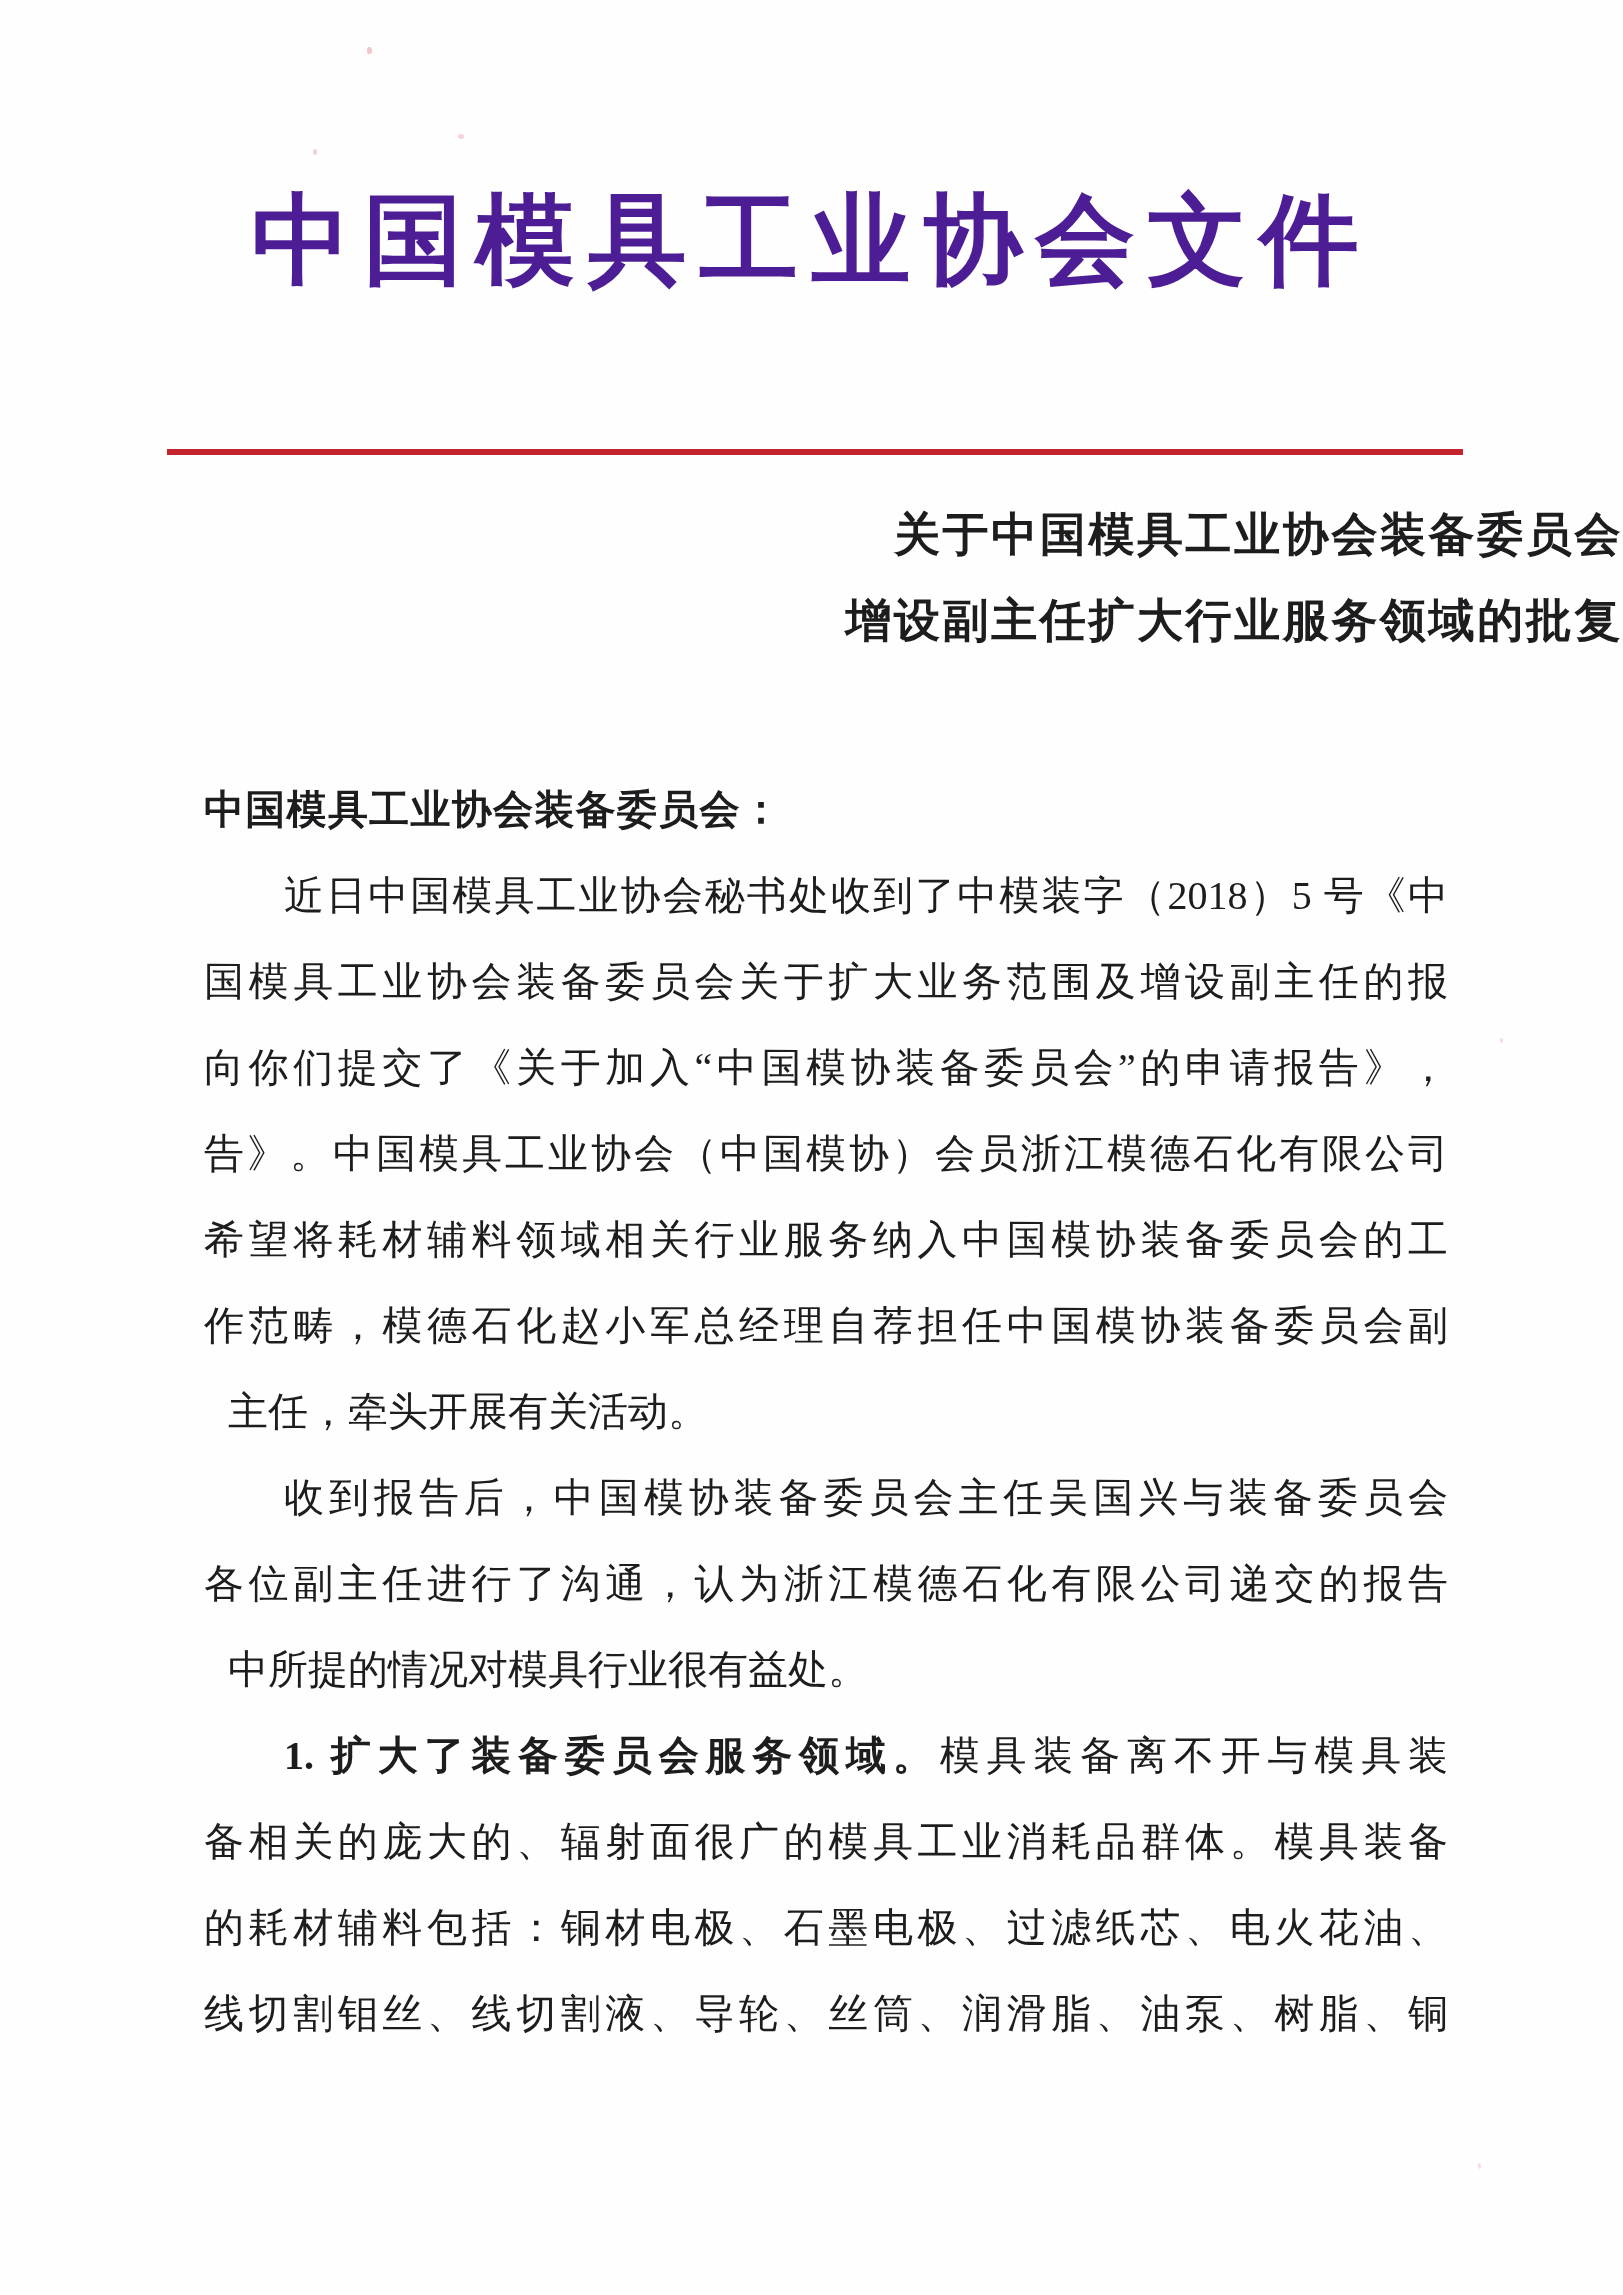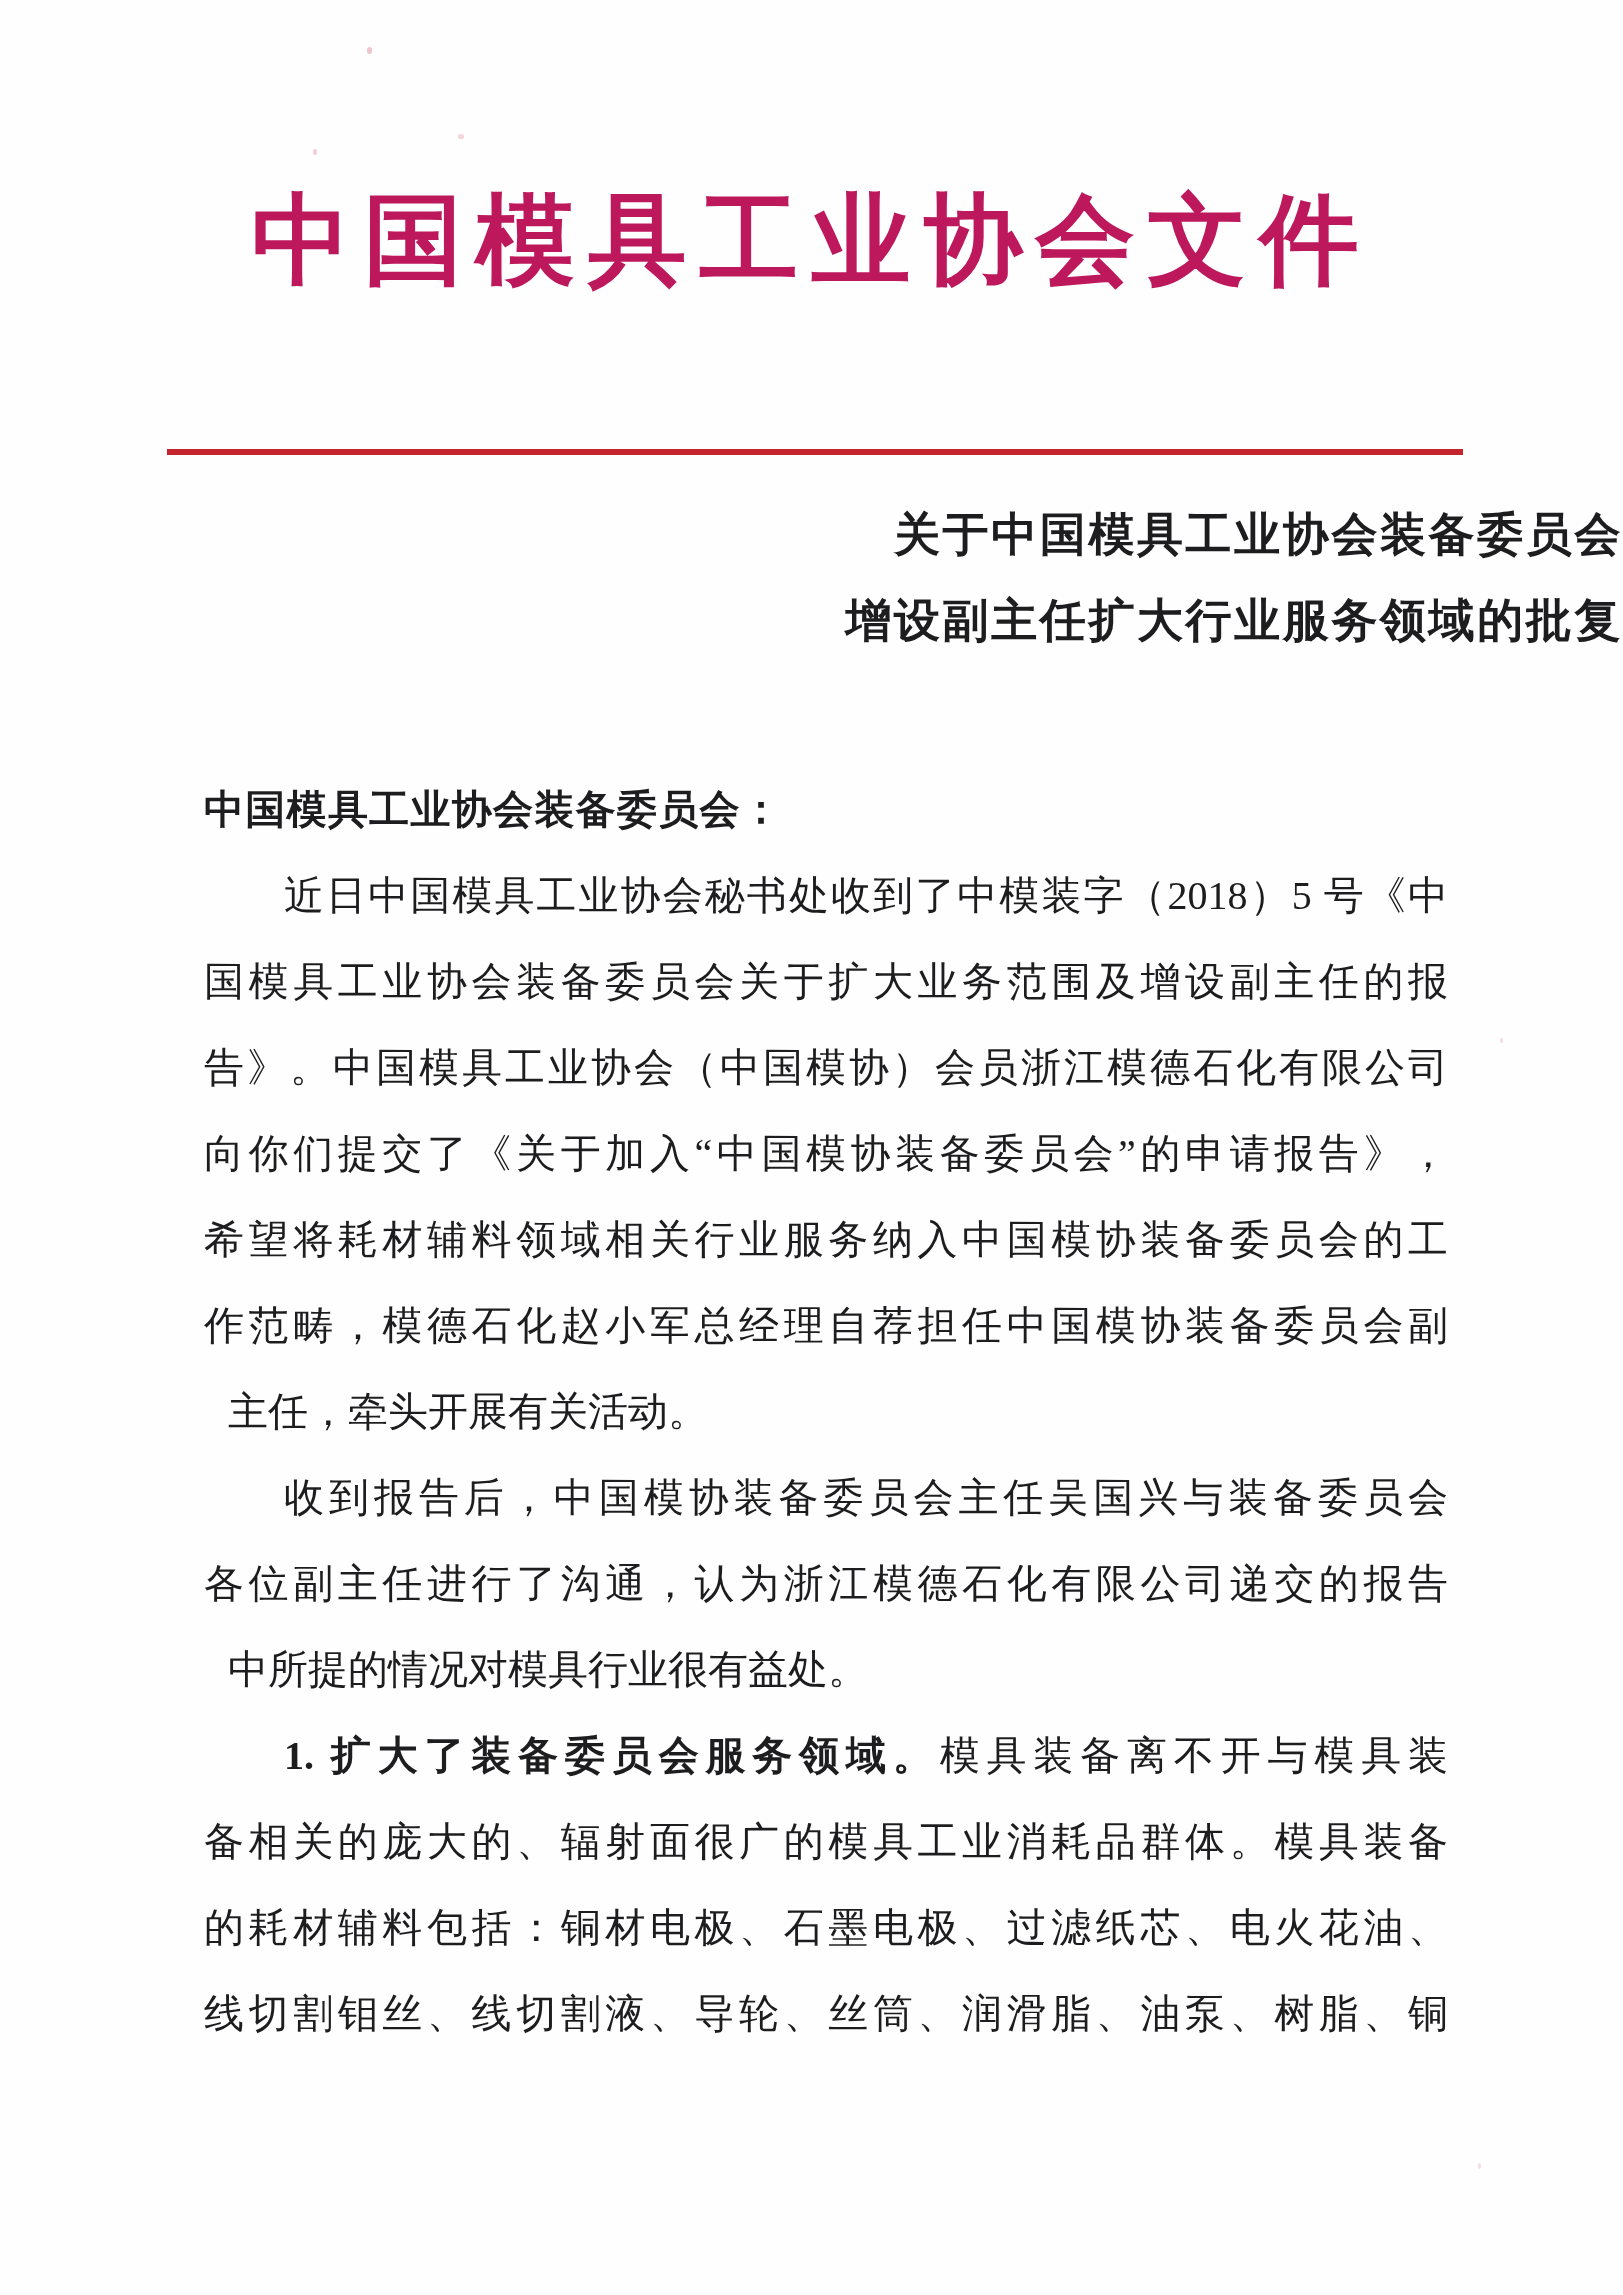--- a/index.html
+++ b/index.html
@@ -94,37 +94,37 @@
 <body>
 
 <div class="page">
 
   <span class="speck s1"></span>
   <span class="speck s2"></span>
   <span class="speck s3"></span>
   <span class="speck s4"></span>
   <span class="speck s5"></span>
 
-  <div class="org-title" style="color: #be185d;">中国模具工业协会文件</div>
+  <div class="org-title" style="color: #4c1d95;">中国模具工业协会文件</div>
 
 
   <div class="red-rule" style="background: rgb(196, 36, 46);"></div>
 
   <div class="subject">
     <div>关于中国模具工业协会装备委员会</div>
     <div>增设副主任扩大行业服务领域的批复</div>
   </div>
 
   <div class="body-text">
     <div class="salutation">中国模具工业协会装备委员会：</div>
     <div id="paragraphs">
         <div class="line indent"><span>近日中国模具工业协会秘书处收到了中模装字（2018）5 号《中</span></div>
         <div class="line"><span>国模具工业协会装备委员会关于扩大业务范围及增设副主任的报</span></div>
+        <div class="line"><span>向你们提交了《关于加入“中国模协装备委员会”的申请报告》，</span></div>
         <div class="line"><span>告》。中国模具工业协会（中国模协）会员浙江模德石化有限公司</span></div>
-        <div class="line"><span>向你们提交了《关于加入“中国模协装备委员会”的申请报告》，</span></div>
         <div class="line"><span>希望将耗材辅料领域相关行业服务纳入中国模协装备委员会的工</span></div>
         <div class="line"><span>作范畴，模德石化赵小军总经理自荐担任中国模协装备委员会副</span></div>
         <div class="line last"><span>主任，牵头开展有关活动。</span></div>
         <div class="line indent"><span>收到报告后，中国模协装备委员会主任吴国兴与装备委员会</span></div>
         <div class="line"><span>各位副主任进行了沟通，认为浙江模德石化有限公司递交的报告</span></div>
         <div class="line last"><span>中所提的情况对模具行业很有益处。</span></div>
         <div class="line indent"><span class="bold">1. 扩大了装备委员会服务领域。</span><span>模具装备离不开与模具装</span></div>
         <div class="line"><span>备相关的庞大的、辐射面很广的模具工业消耗品群体。模具装备</span></div>
         <div class="line"><span>的耗材辅料包括：铜材电极、石墨电极、过滤纸芯、电火花油、</span></div>
         <div class="line"><span>线切割钼丝、线切割液、导轮、丝筒、润滑脂、油泵、树脂、铜</span></div>

